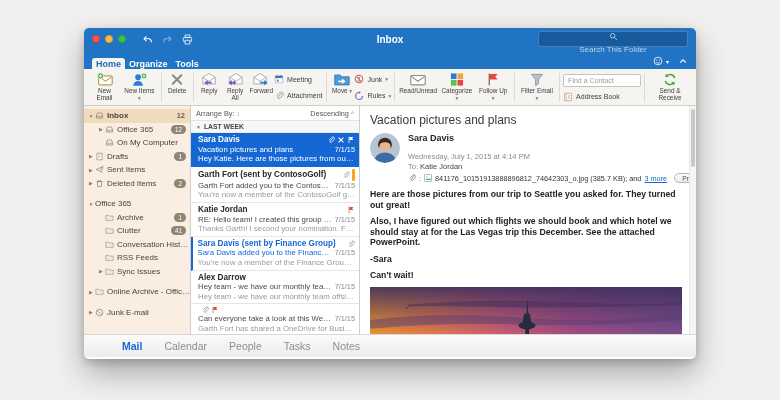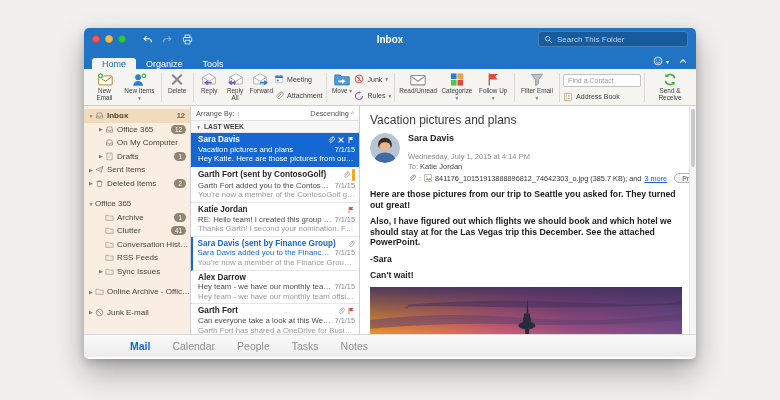--- a/index.html
+++ b/index.html
@@ -17,27 +17,27 @@
   .tl.red { background:#fc5753; border:0.5px solid #df3e38; }
   .tl.yellow { background:#fdbc40; border:0.5px solid #de9f34; }
   .tl.green { background:#33c748; border:0.5px solid #27aa35; }
   .tb-icons { display:flex; gap:9px; margin-left:16px; align-items:center; }
   .tb-ic { width:11px; height:11px; display:inline-block; }
   .tb-ic svg { display:block; width:100%; height:100%; }
   .tb-ic.dim { opacity:.45; }
   .tb-title { position:absolute; left:0; right:0; text-align:center; color:#fff; font-size:10px; font-weight:bold; pointer-events:none; }
   .searchbox { position:absolute; right:8px; top:3px; width:150px; height:16px; background:rgba(9,45,86,.35);
                border:1px solid rgba(255,255,255,.22); border-radius:3px; display:flex; align-items:center;
-               padding:0 5px; gap:4px; color:#bcd4ec; font-size:8px; }
+               padding:0 5px; gap:4px; color:#bcd4ec; font-size:8px;flex-direction:column; }
   .searchbox .ic { width:9px; height:9px; }
 
   
   .tabrow { height:19px; background:#2173c4; display:flex; align-items:flex-end; padding:0 8px; }
   #tabs { display:flex; height:17px; }
-  .tab { color:#fff; font-size:9px; font-weight:normal; padding:0 10px; display:flex; align-items:center;
+  .tab { color:#fff; font-size:9px; font-weight:bold; padding:0 4px; display:flex; align-items:center;
          border-radius:3px 3px 0 0; cursor:default;margin-top:6px; }
   .tab.active { background:#f5f4f1; color:#1d6bba; }
   .tab-right { margin-left:auto; display:flex; align-items:center; gap:9px; padding-bottom:3px; }
   .tab-right .ic { width:10px; height:10px; }
   .tab-right .mini-caret { color:#fff; font-size:6px; margin-left:-6px; }
 
   
   .ribbon { height:37px; background:#f5f4f1; border-bottom:1px solid #d0cfcc; display:flex;
             align-items:stretch; padding:1px 3px 0 3px; overflow:hidden; }
   .rgroup { display:flex; align-items:flex-start; padding:1px 1px; }
@@ -111,21 +111,21 @@
   #message-body p { font-size:8.7px; line-height:10.5px; color:#222; margin:6px 0; font-weight:600; }
   .photo { margin-top:4px; width:100%; height:110px; }
   .photo svg { display:block; width:100%; height:100%; }
   .r-scrollbar { position:absolute; right:0; top:0; bottom:0; width:7px; background:#f5f5f5; border-left:1px solid #e7e7e7; }
   .r-thumb { position:absolute; top:3px; left:1px; width:4px; height:58px; background:#c9c9c9; border-radius:2px; }
 
   
   .bottomnav { height:23px; background:linear-gradient(#fbfbfb,#ececec); border-top:1px solid #d9d9d9;
                display:flex; align-items:center; gap:22px; padding-left:38px; }
   .nav-item { font-size:10.5px; color:#8f8f8f; cursor:default; }
-  .nav-item.active { color:#1567d3; font-weight:bold;margin-left:8px; }
+  .nav-item.active { color:#1567d3; font-weight:bold; }
   .statusbar { height:15px; background:linear-gradient(#ececec,#dddddd); border-top:1px solid #c6c6c6;
                display:flex; align-items:center; font-size:7.3px; color:#666; }
   .sb-left { display:flex; gap:12px; padding-left:10px; }
   .sb-right { display:flex; gap:16px; margin-left:auto; padding-right:10px; }
 </style>
 </head>
 <body>
 
 <div class="stage">
   <div class="window">
@@ -423,21 +423,21 @@
           <div class="side-item" style="padding-left: 13px;">
             <span class="side-arrow"></span>
             <span class="ic side-ic">
               <svg viewBox="0 0 16 16">
                 <path d="M2.5 9l1.8-5.5h7.4L13.5 9v3.5h-11z" fill="none" stroke="#8a7f6d" stroke-width="1.2"></path>
                 <path d="M2.5 9h3.7c0 1.1.8 1.8 1.8 1.8s1.8-.7 1.8-1.8h3.7" fill="none" stroke="#8a7f6d" stroke-width="1.2"></path>
               </svg>
             </span>
             <span class="side-label">On My Computer</span>
           </div>
-          <div class="side-item" style="padding-left: 13px;">
+          <div class="side-item" style="padding-left: 3px;">
             <span class="side-arrow">▶</span>
             <span class="ic side-ic">
               <svg viewBox="0 0 16 16">
                 <rect x="3.5" y="2" width="9" height="12" fill="#fff" stroke="#8a7f6d" stroke-width="1.1"></rect>
                 <path d="M5.5 5h5M5.5 7.5h5M5.5 10h3" stroke="#b0a795" stroke-width="1"></path>
               </svg>
             </span>
             <span class="side-label">Drafts</span>
             <span class="pill">1</span>
           </div>
@@ -635,21 +635,20 @@
                 <span class="m-icons"></span>
               </div>
               <div class="m-line2">
                 <span class="m-subject">Hey team - we have our monthly team offsite c...</span>
                 <span class="m-date">7/1/15</span>
               </div>
               <div class="m-preview">Hey team - we have our monthly team offsite coming u...</div>
             </div>
             <div class="msg">
               <div class="m-line1">
-                <span class="m-sender">Garth Fort</span>
                 <span class="m-icons">
                   <span class="ic">
                     <svg viewBox="0 0 10 10">
                       <path d="M7.6 2.6 4 6.2a1.1 1.1 0 0 0 1.6 1.6L9 4.4A2 2 0 0 0 6.2 1.6L2.6 5.2" fill="none" stroke="currentColor" stroke-width="1"></path>
                     </svg>
                   </span>
                   <span class="ic red">
                     <svg viewBox="0 0 10 10">
                       <path d="M2.5 1v8" stroke="#9a7b5a" stroke-width="1"></path>
                       <path d="M3 1.3h5L6.4 3.1 8 4.9H3z" fill="#e8453c"></path>

